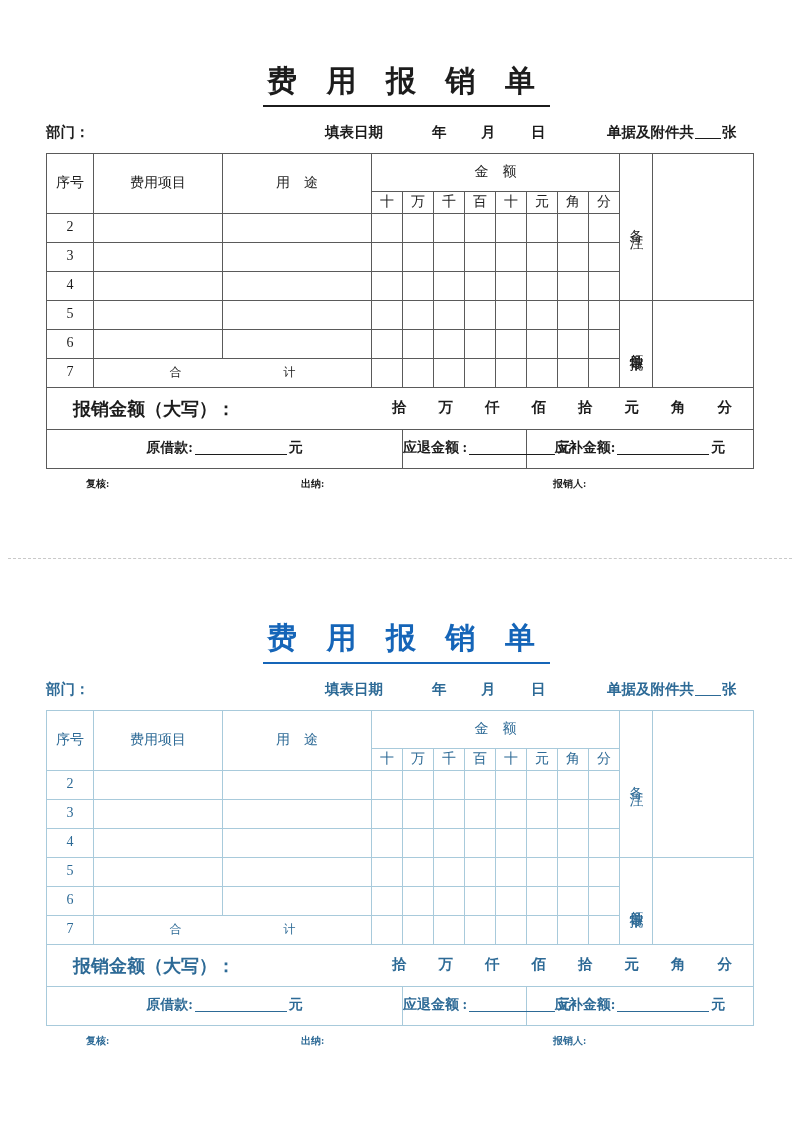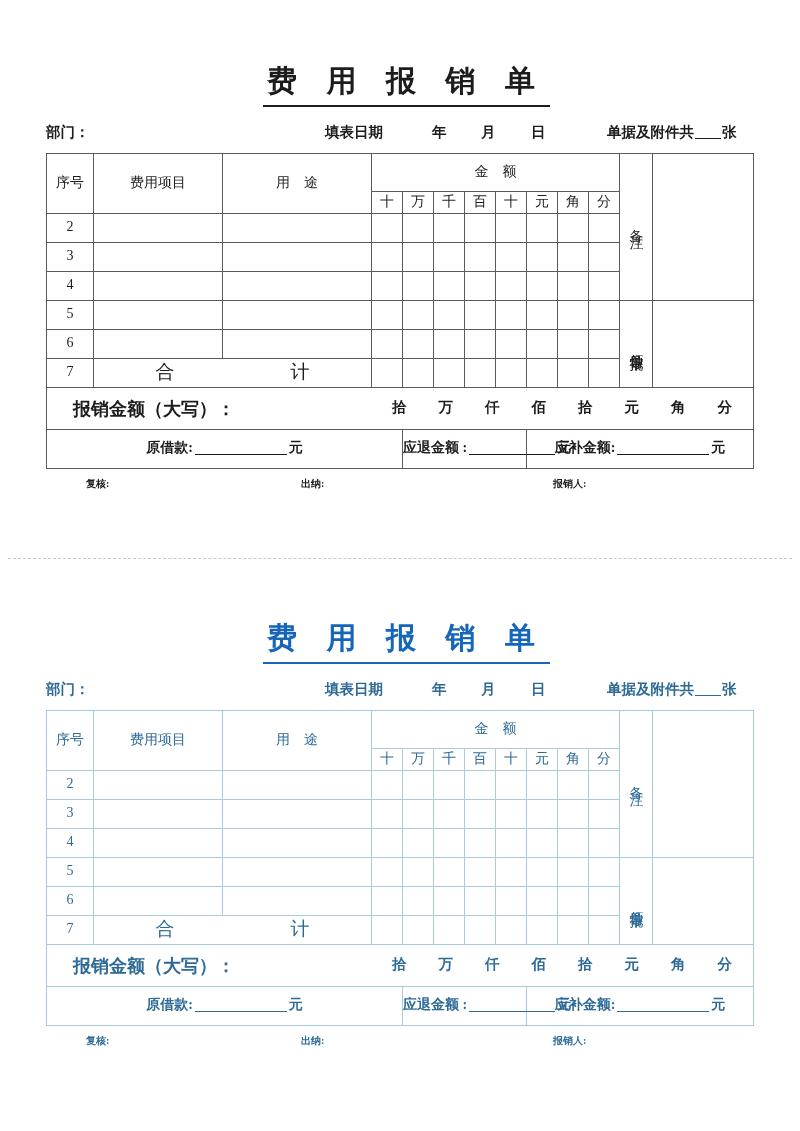--- a/index.html
+++ b/index.html
@@ -107,21 +107,21 @@
     line-height: 1;
   }
   .vert-tight {
     writing-mode: vertical-rl;
     text-orientation: upright;
     letter-spacing: 1px;
     display: inline-block;
     line-height: 1;
   }
 
-  .sum-label { letter-spacing: 26px; padding-left: 26px; font-size: 19px; }
+  .sum-label { letter-spacing: 26px; padding-left: 26px; font-size: 12px; }
 
   
   .words-row td {
     height: 41px;
     position: relative;
   }
   .words-inner {
     position: relative;
     height: 41px;
   }

